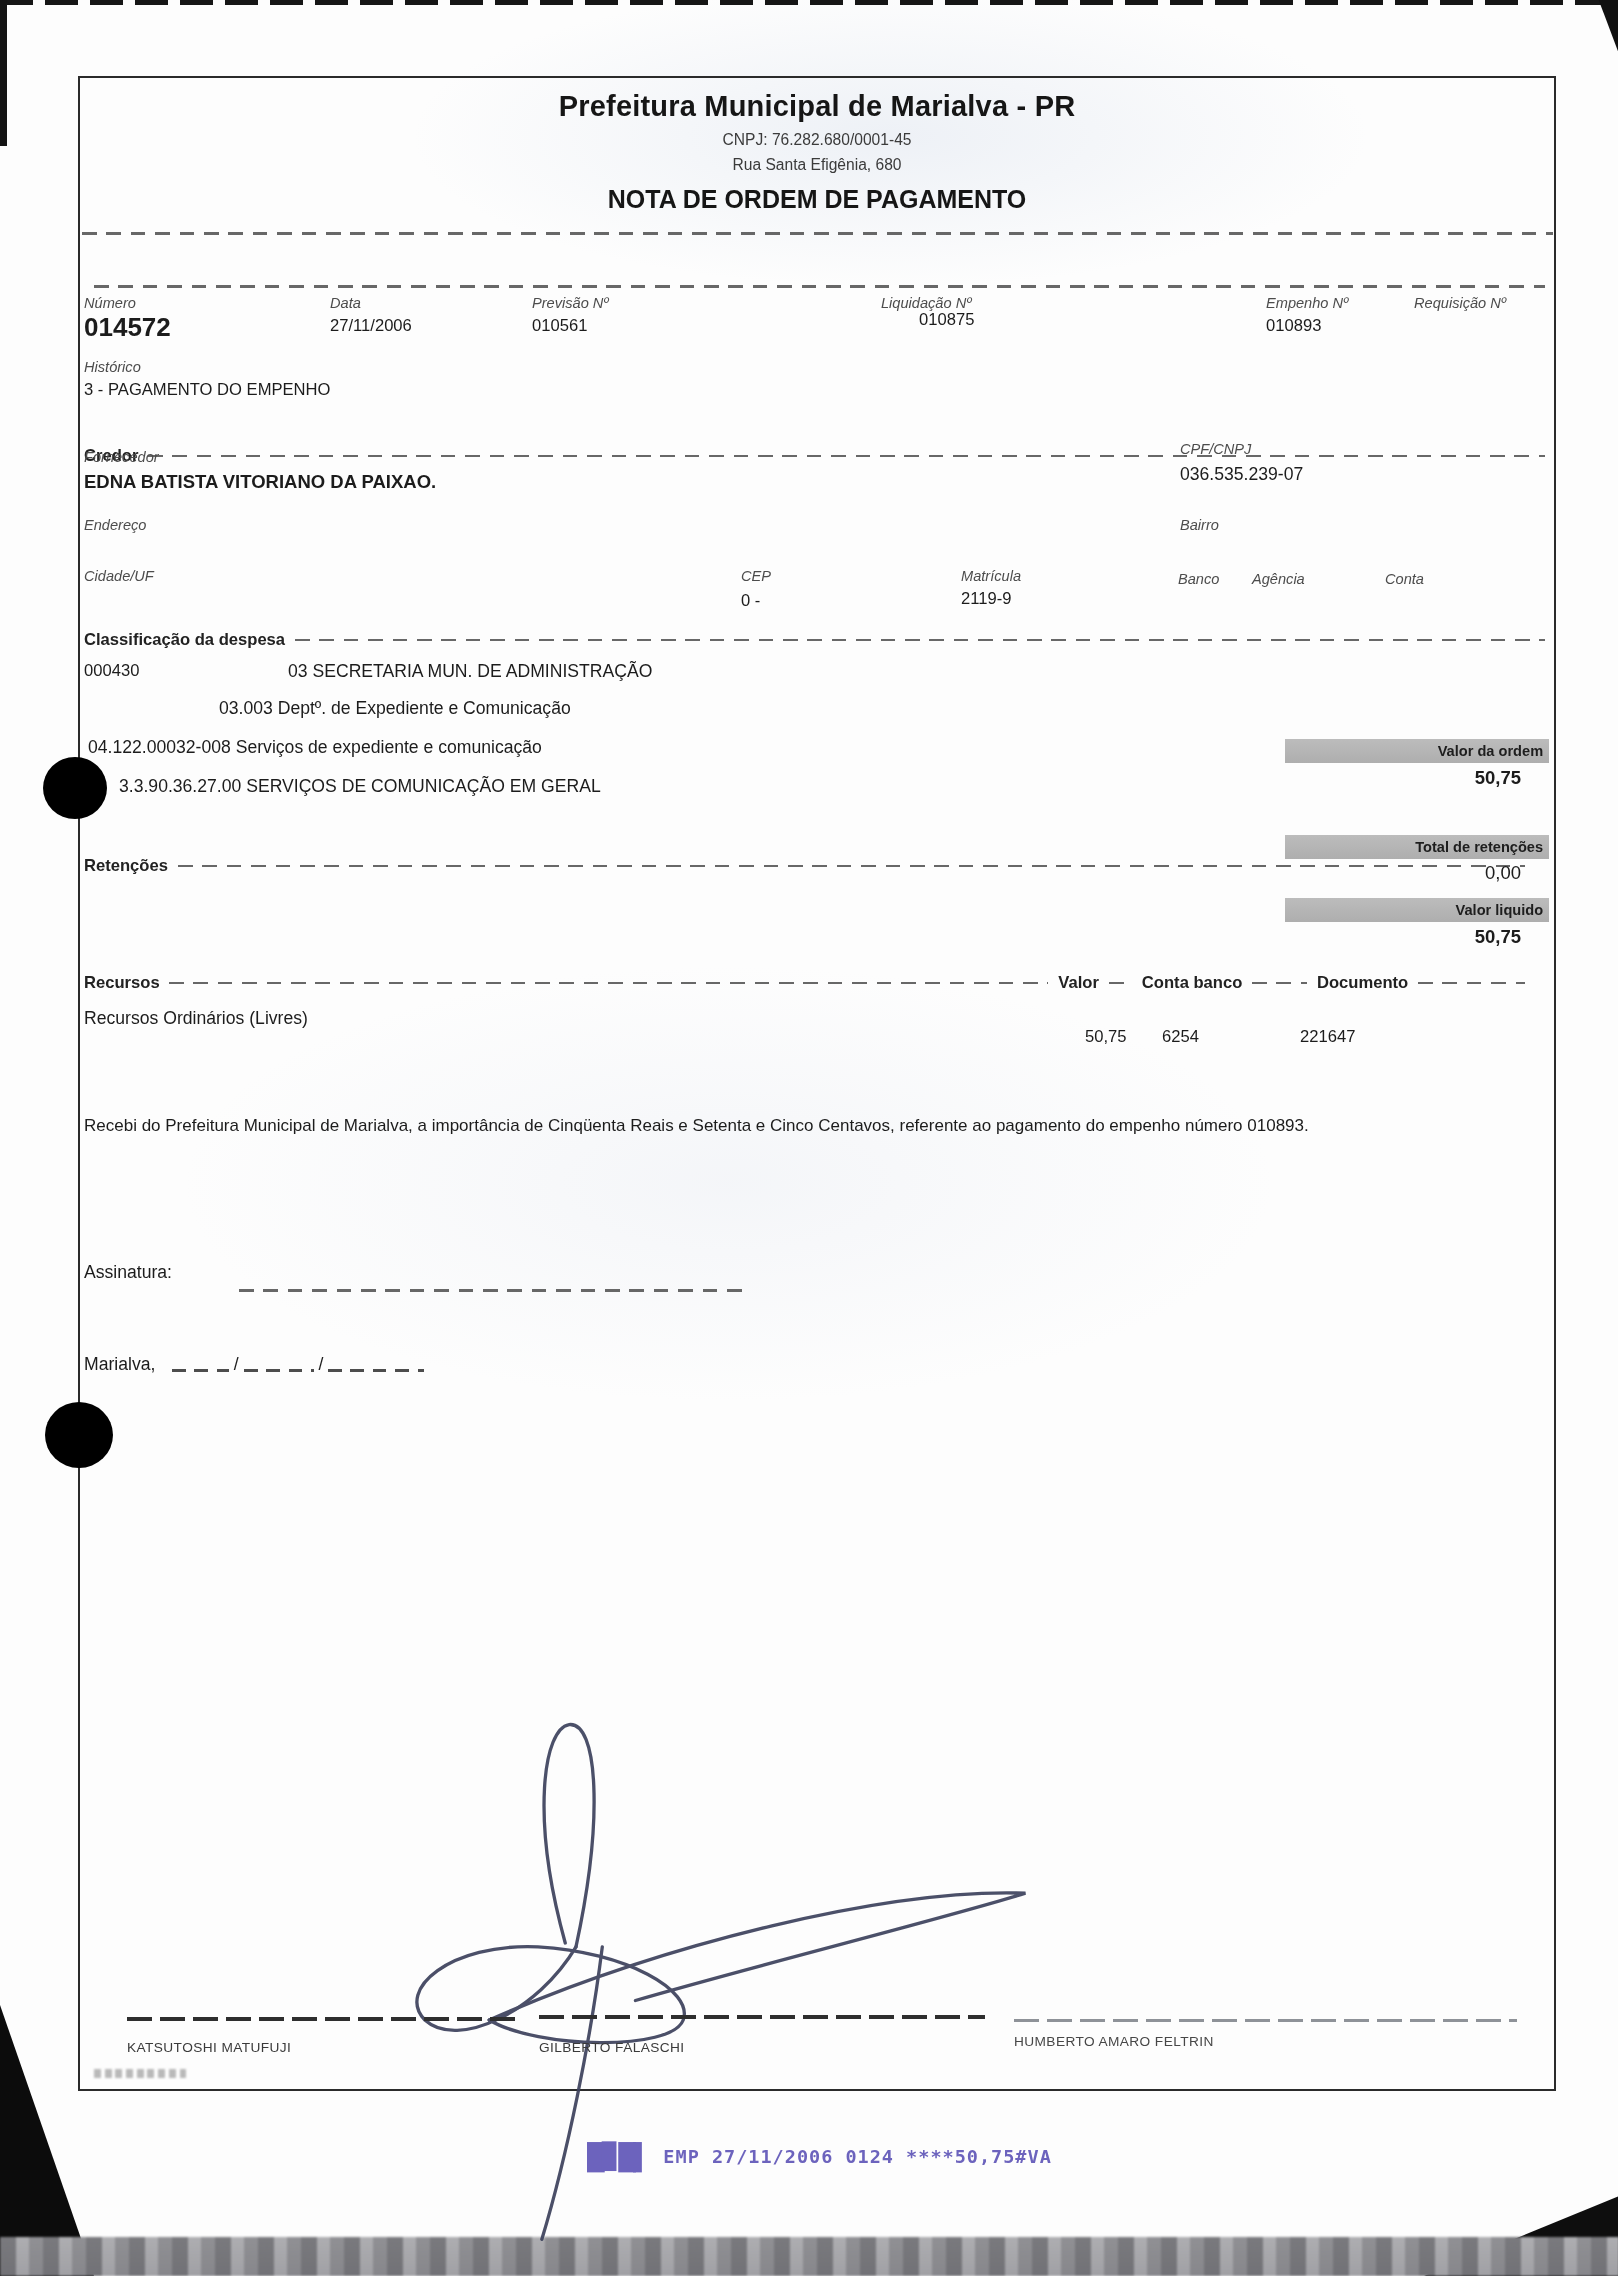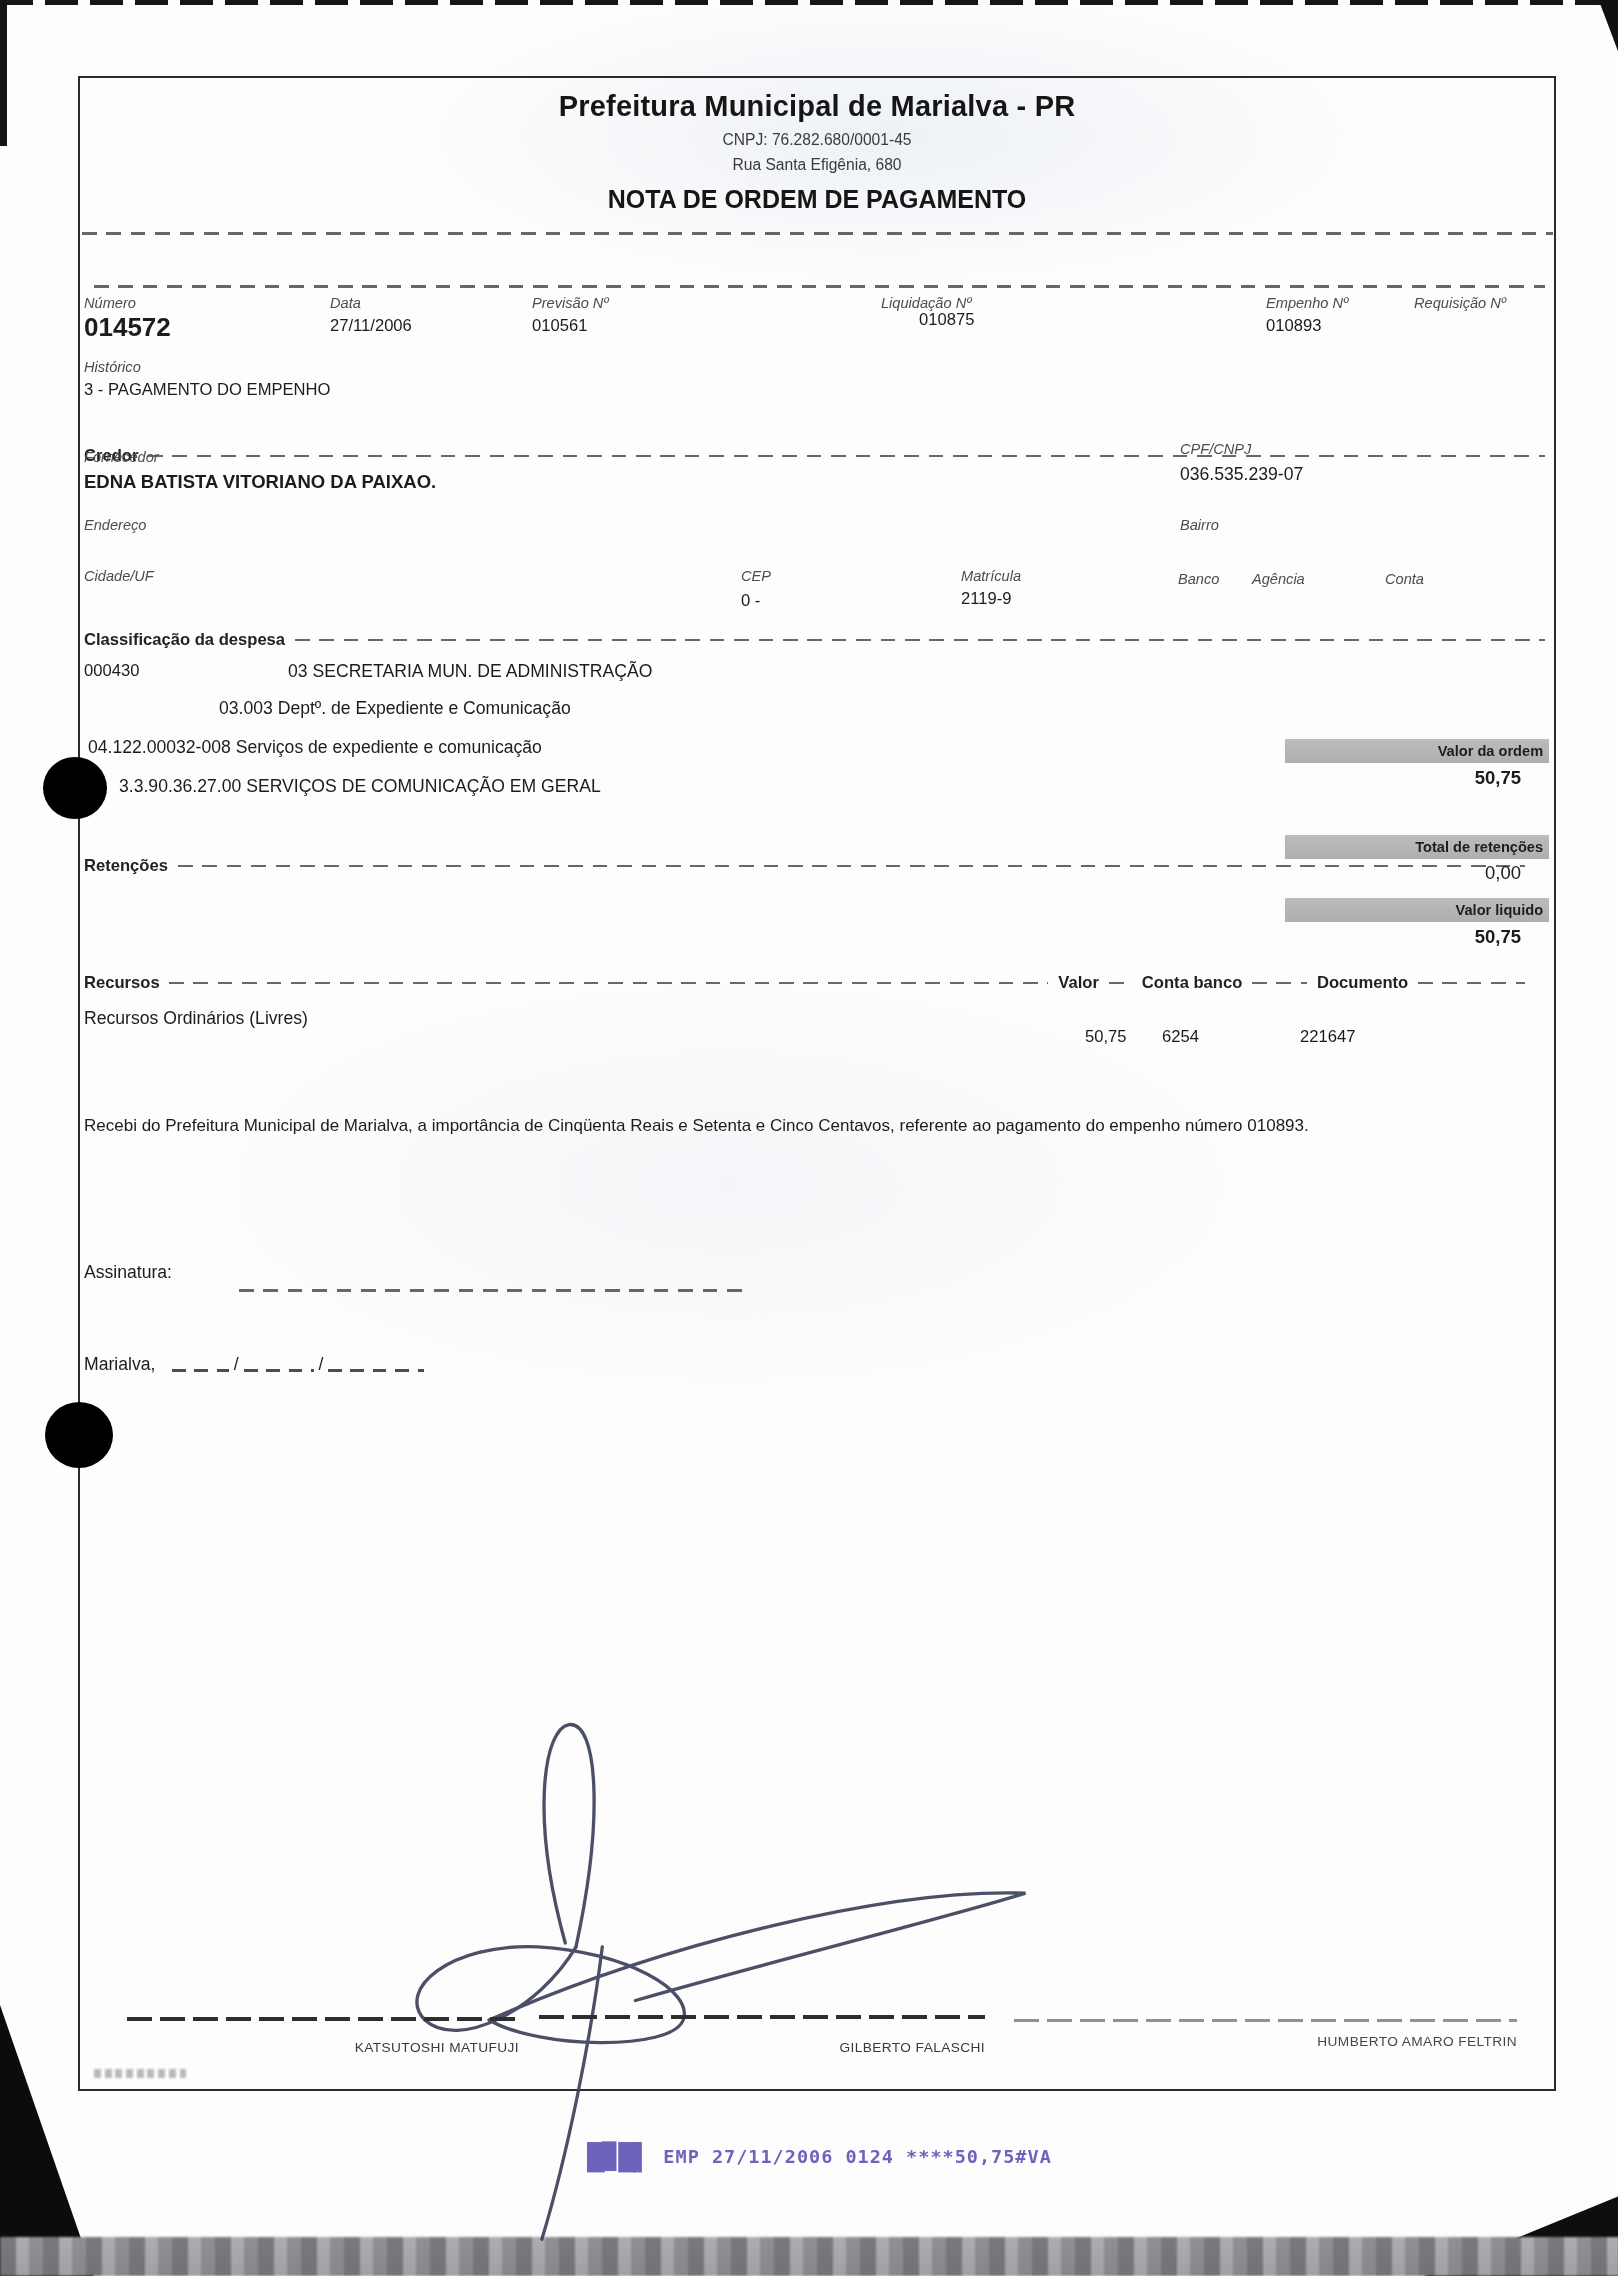--- a/index.html
+++ b/index.html
@@ -55,21 +55,21 @@
   
   .vbar { width:264px; height:24.4px; background:linear-gradient(#bcbcbc,#aeaeae);
     display:flex; align-items:center; justify-content:flex-end; padding-right:5.9px; }
   .vbar span { font-weight:bold; font-size:14.6px; color:#1e1e1e; }
   .vnum { width:236px; text-align:right; font-size:18.5px; }
   
   .sigline { height:3.9px;
     background:repeating-linear-gradient(90deg,#2e2e2e 0 25px, transparent 25px 33px); }
   .sigline.light { height:2.9px;
     background:repeating-linear-gradient(90deg,#8e9298 0 25px, transparent 25px 33px); }
-  .signame { text-align:right; font-size:13.7px; letter-spacing:0.4px; color:#3a3a3a; }
+  .signame { text-align:left; font-size:13.7px; letter-spacing:0.4px; color:#3a3a3a; }
   
   .stamp { display:flex; align-items:center; gap:15.6px; color:#6c63bd; filter:blur(0.4px); }
   .stamp .logo { font-size:25px; font-weight:bold; letter-spacing:-2.9px; }
   .stamp .txt { font-family:"DejaVu Sans Mono","Liberation Mono",monospace;
     font-size:18.5px; font-weight:bold; letter-spacing:1px; white-space:nowrap; }
   .blur-note { width:94px; height:8.8px; opacity:.5; filter:blur(1px);
     background:repeating-linear-gradient(90deg,#777 0 6.8px, transparent 6.8px 10.7px); }
   .underline-slot { display:inline-block; height:2.9px; vertical-align:-2px;
     background:repeating-linear-gradient(90deg,#4d4d4d 0 13.7px, transparent 13.7px 22.4px); }
 </style>

